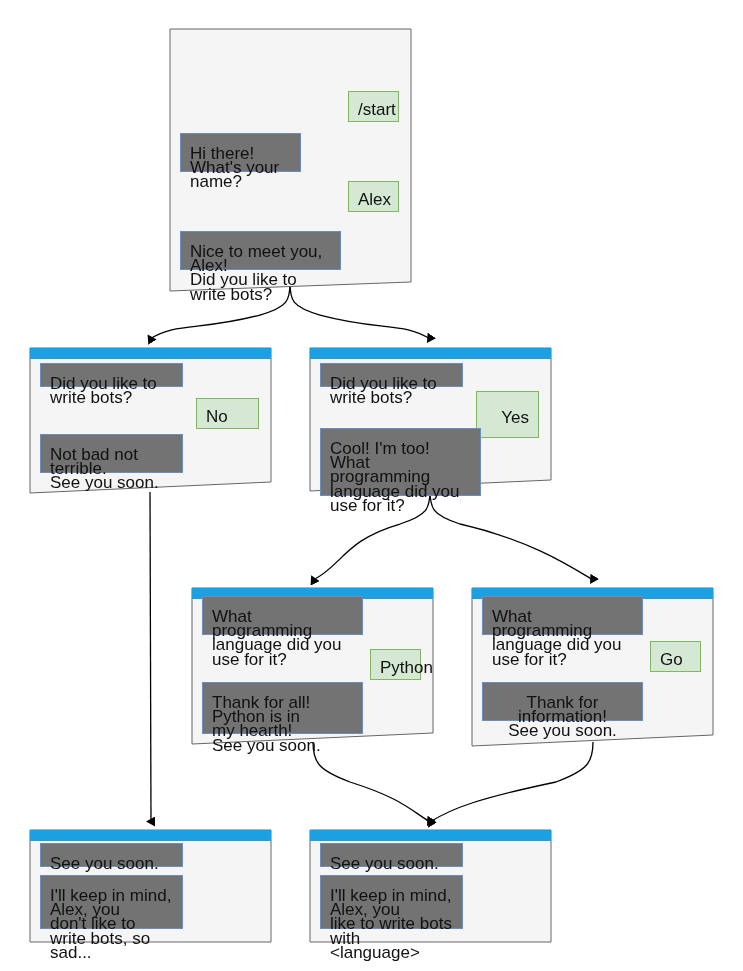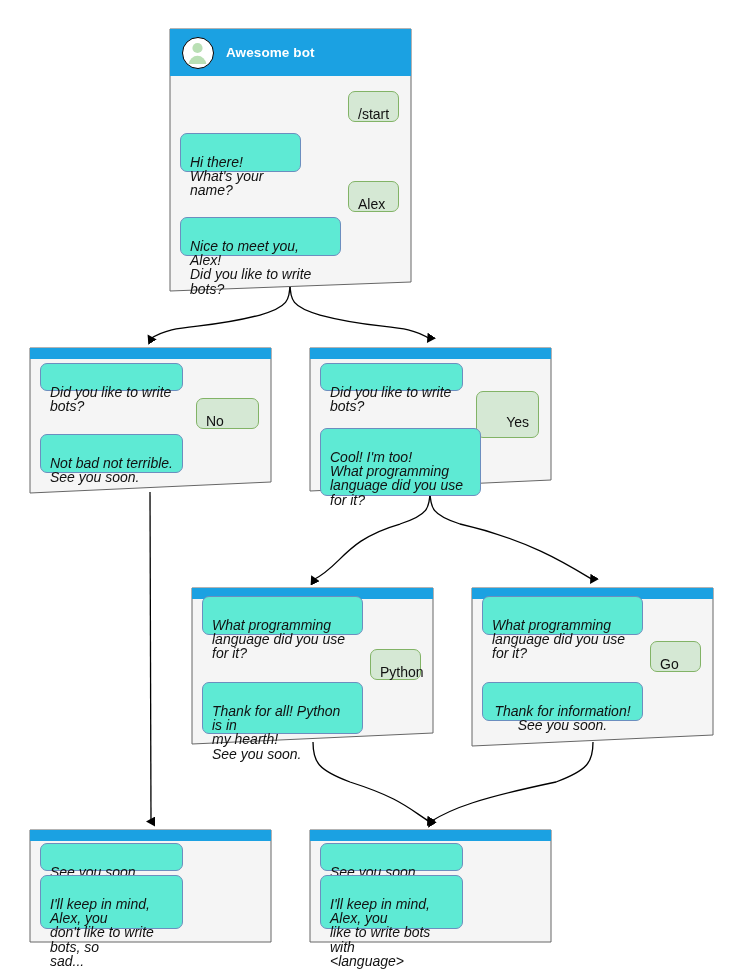--- a/index.html
+++ b/index.html
@@ -68,32 +68,31 @@
     box-sizing: border-box;
   }
   .avatar svg {
     position: absolute;
     left: 0;
     top: 0;
   }
   .bubble {
     position: absolute;
     box-sizing: border-box;
-    border-radius: 7px;
+    border-radius: 0;
     border: 1px solid;
-    font-size: 14px;
+    font-size: 17px;
     line-height: 14.2px;
     color: #111111;
-    padding: 21px 9px 5px 9px;
+    padding: 13px 9px 5px 9px;
     white-space: pre-line;
   }
   .bubble-bot {
-    background: #5eead4;
+    background: #737373;
     border-color: #6c8ebf;
-    font-style: italic;
   }
   .bubble-user {
     background: #d5e8d4;
     border-color: #82b366;
     display: flex;
     align-items: center;
   }
   .bubble-user span { display: block; }
 </style>
 </head>
@@ -116,42 +115,33 @@
 
   <path d="M313,742 C313,762 318,770 350,782 C400,798 408,808 430,822" fill="none" stroke="#000000" stroke-width="1.3" marker-end="url(#arr)"></path>
   <path d="M593,742 C593,762 588,770 556,782 C480,798 452,808 430,822" fill="none" stroke="#000000" stroke-width="1.3" marker-end="url(#arr)"></path>
 </svg>
 
 <div class="card" style="left:170px; top:29px; width:241px; height:262px;">
   <svg class="card-shape" width="241" height="262" viewBox="0 0 241 262">
     <polygon points="0,0 241,0 241,253 0,262" fill="#f5f5f5" stroke="#666666" stroke-width="1"></polygon>
   </svg>
   <div class="card-body">
-    <div class="title-bar titlebar-tall" style="width:241px;">
-      <div class="avatar">
-        <svg width="29" height="29" viewBox="0 0 29 29">
-          <circle cx="14.5" cy="10" r="5.1" fill="#b9dfb4"></circle>
-          <path d="M5.6,26 a9,9.6 0 0 1 17.8,0 z" fill="#b9dfb4"></path>
-        </svg>
-      </div>
-      <div class="bot-name">Awesome bot</div>
-    </div>
 
     <div class="bubble bubble-user" style="left:178px; top:62px; width:51px; height:31px; justify-content:flex-start;">
       <span>/start</span>
     </div>
 
     <div class="bubble bubble-bot" style="left:10px; top:104px; width:121px; height:39px;">Hi there!
 What's your name?</div>
 
     <div class="bubble bubble-user" style="left:178px; top:152px; width:51px; height:31px; justify-content:flex-start;">
       <span>Alex</span>
     </div>
 
-    <div class="bubble bubble-bot" style="left:10px; top:188px; width:161px; height:39px;">Nice to meet you, Alex!
+    <div class="bubble bubble-bot" style="left:10px; top:202px; width:161px; height:39px;">Nice to meet you, Alex!
 Did you like to write bots?</div>
   </div>
 </div>
 
 <div class="card" style="left:30px; top:348px; width:241px; height:145px;">
   <svg class="card-shape" width="241" height="145" viewBox="0 0 241 145">
     <polygon points="0,0 241,0 241,134 0,145" fill="#f5f5f5" stroke="#666666" stroke-width="1"></polygon>
   </svg>
   <div class="card-body">
     <div class="title-bar" style="width:241px;"></div>

